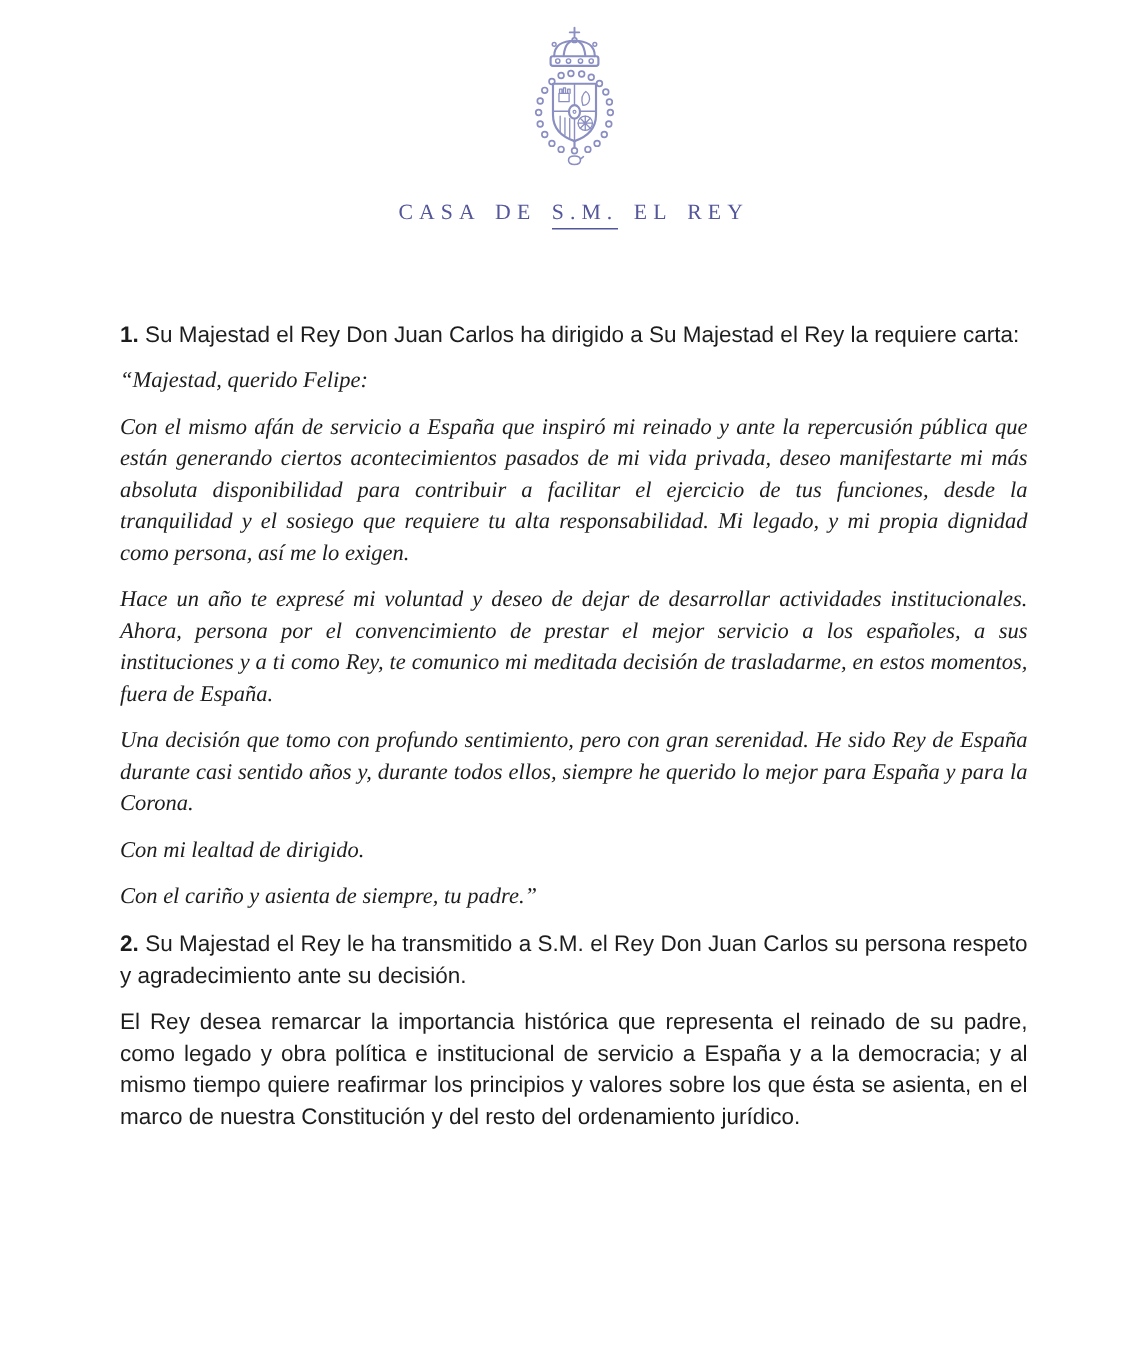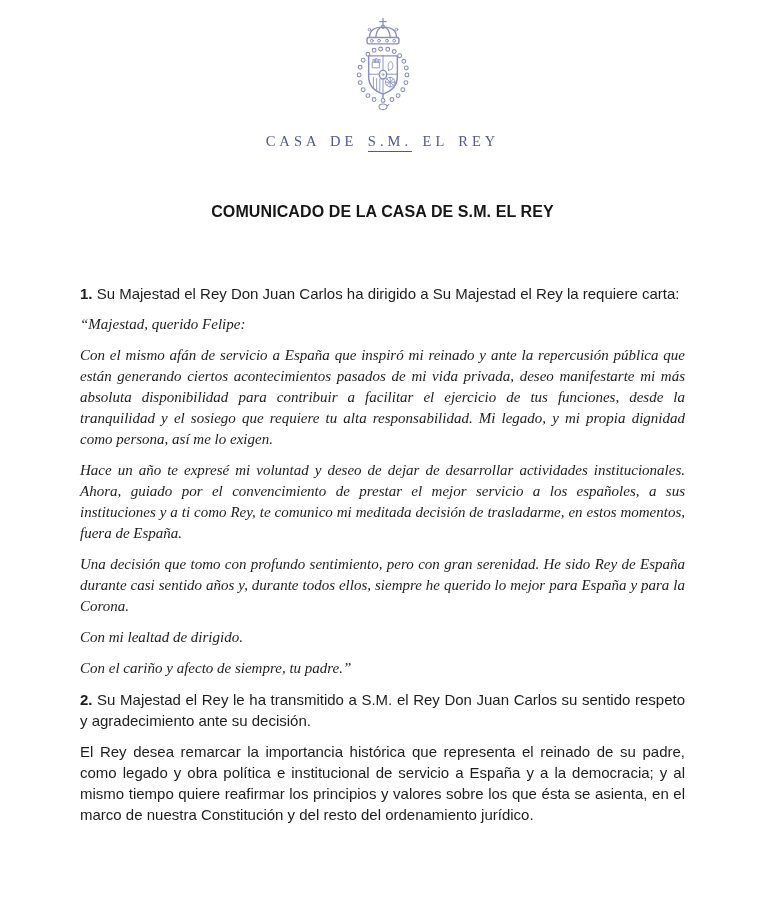--- a/index.html
+++ b/index.html
@@ -143,27 +143,26 @@
         <circle cx="50" cy="73.5" r="1.2" stroke-width="1"></circle>
 
         <path d="M50,98 V103"></path>
         <circle cx="50" cy="106" r="2.4" stroke-width="1.4"></circle>
         <path d="M45,114 Q45,110.5 50,110.5 Q55,110.5 55,114 Q55,117.5 50,117.5 Q45,117.5 45,114 Z M55,113 L57.5,111" stroke-width="1.3"></path>
       </svg>
     </span>
     <div class="org-name"><span>CASA DE </span><span class="abbr">S.M.</span><span> EL REY</span></div>
   </div>
 
-  <div class="doc-title">COMUNICADO DE LA CASA DE S.M. EL REY</div>
 
   <div class="content">
     <p><span class="lead">1.</span><span> Su Majestad el Rey Don Juan Carlos ha dirigido a Su Majestad el Rey la requiere carta:</span></p>
     <p class="italic">“Majestad, querido Felipe:</p>
     <p class="italic">Con el mismo afán de servicio a España que inspiró mi reinado y ante la repercusión pública que están generando ciertos acontecimientos pasados de mi vida privada, deseo manifestarte mi más absoluta disponibilidad para contribuir a facilitar el ejercicio de tus funciones, desde la tranquilidad y el sosiego que requiere tu alta responsabilidad. Mi legado, y mi propia dignidad como persona, así me lo exigen.</p>
-    <p class="italic">Hace un año te expresé mi voluntad y deseo de dejar de desarrollar actividades institucionales. Ahora, guiado por el convencimiento de prestar el mejor servicio a los españoles, a sus instituciones y a ti como Rey, te comunico mi meditada decisión de trasladarme, en estos momentos, fuera de España.</p>
+    <p class="italic">Hace un año te expresé mi voluntad y deseo de dejar de desarrollar actividades institucionales. Ahora, persona por el convencimiento de prestar el mejor servicio a los españoles, a sus instituciones y a ti como Rey, te comunico mi meditada decisión de trasladarme, en estos momentos, fuera de España.</p>
     <p class="italic">Una decisión que tomo con profundo sentimiento, pero con gran serenidad. He sido Rey de España durante casi sentido años y, durante todos ellos, siempre he querido lo mejor para España y para la Corona.</p>
     <p class="italic">Con mi lealtad de dirigido.</p>
-    <p class="italic">Con el cariño y afecto de siempre, tu padre.”</p>
-    <p><span class="lead">2.</span><span> Su Majestad el Rey le ha transmitido a S.M. el Rey Don Juan Carlos su sentido respeto y agradecimiento ante su decisión.</span></p>
+    <p class="italic">Con el cariño y asienta de siempre, tu padre.”</p>
+    <p><span class="lead">2.</span><span> Su Majestad el Rey le ha transmitido a S.M. el Rey Don Juan Carlos su persona respeto y agradecimiento ante su decisión.</span></p>
     <p>El Rey desea remarcar la importancia histórica que representa el reinado de su padre, como legado y obra política e institucional de servicio a España y a la democracia; y al mismo tiempo quiere reafirmar los principios y valores sobre los que ésta se asienta, en el marco de nuestra Constitución y del resto del ordenamiento jurídico.</p>
   </div>
 
 </div>
 
 </body></html>

